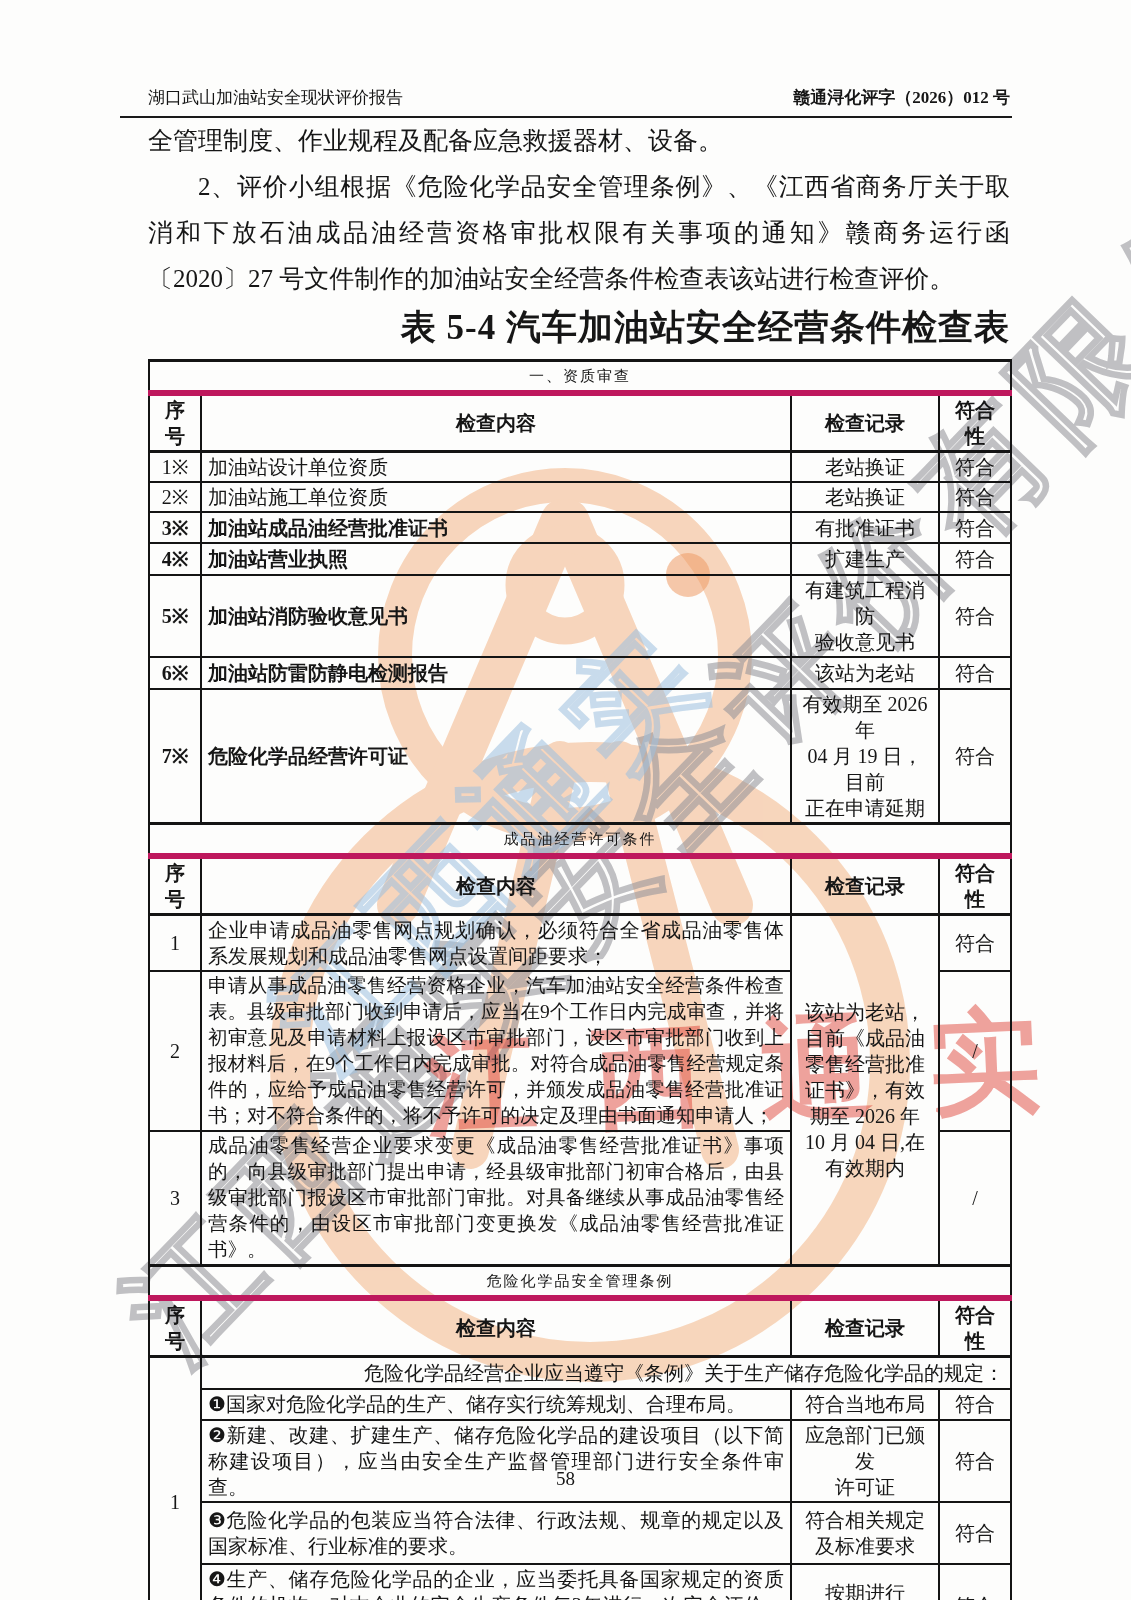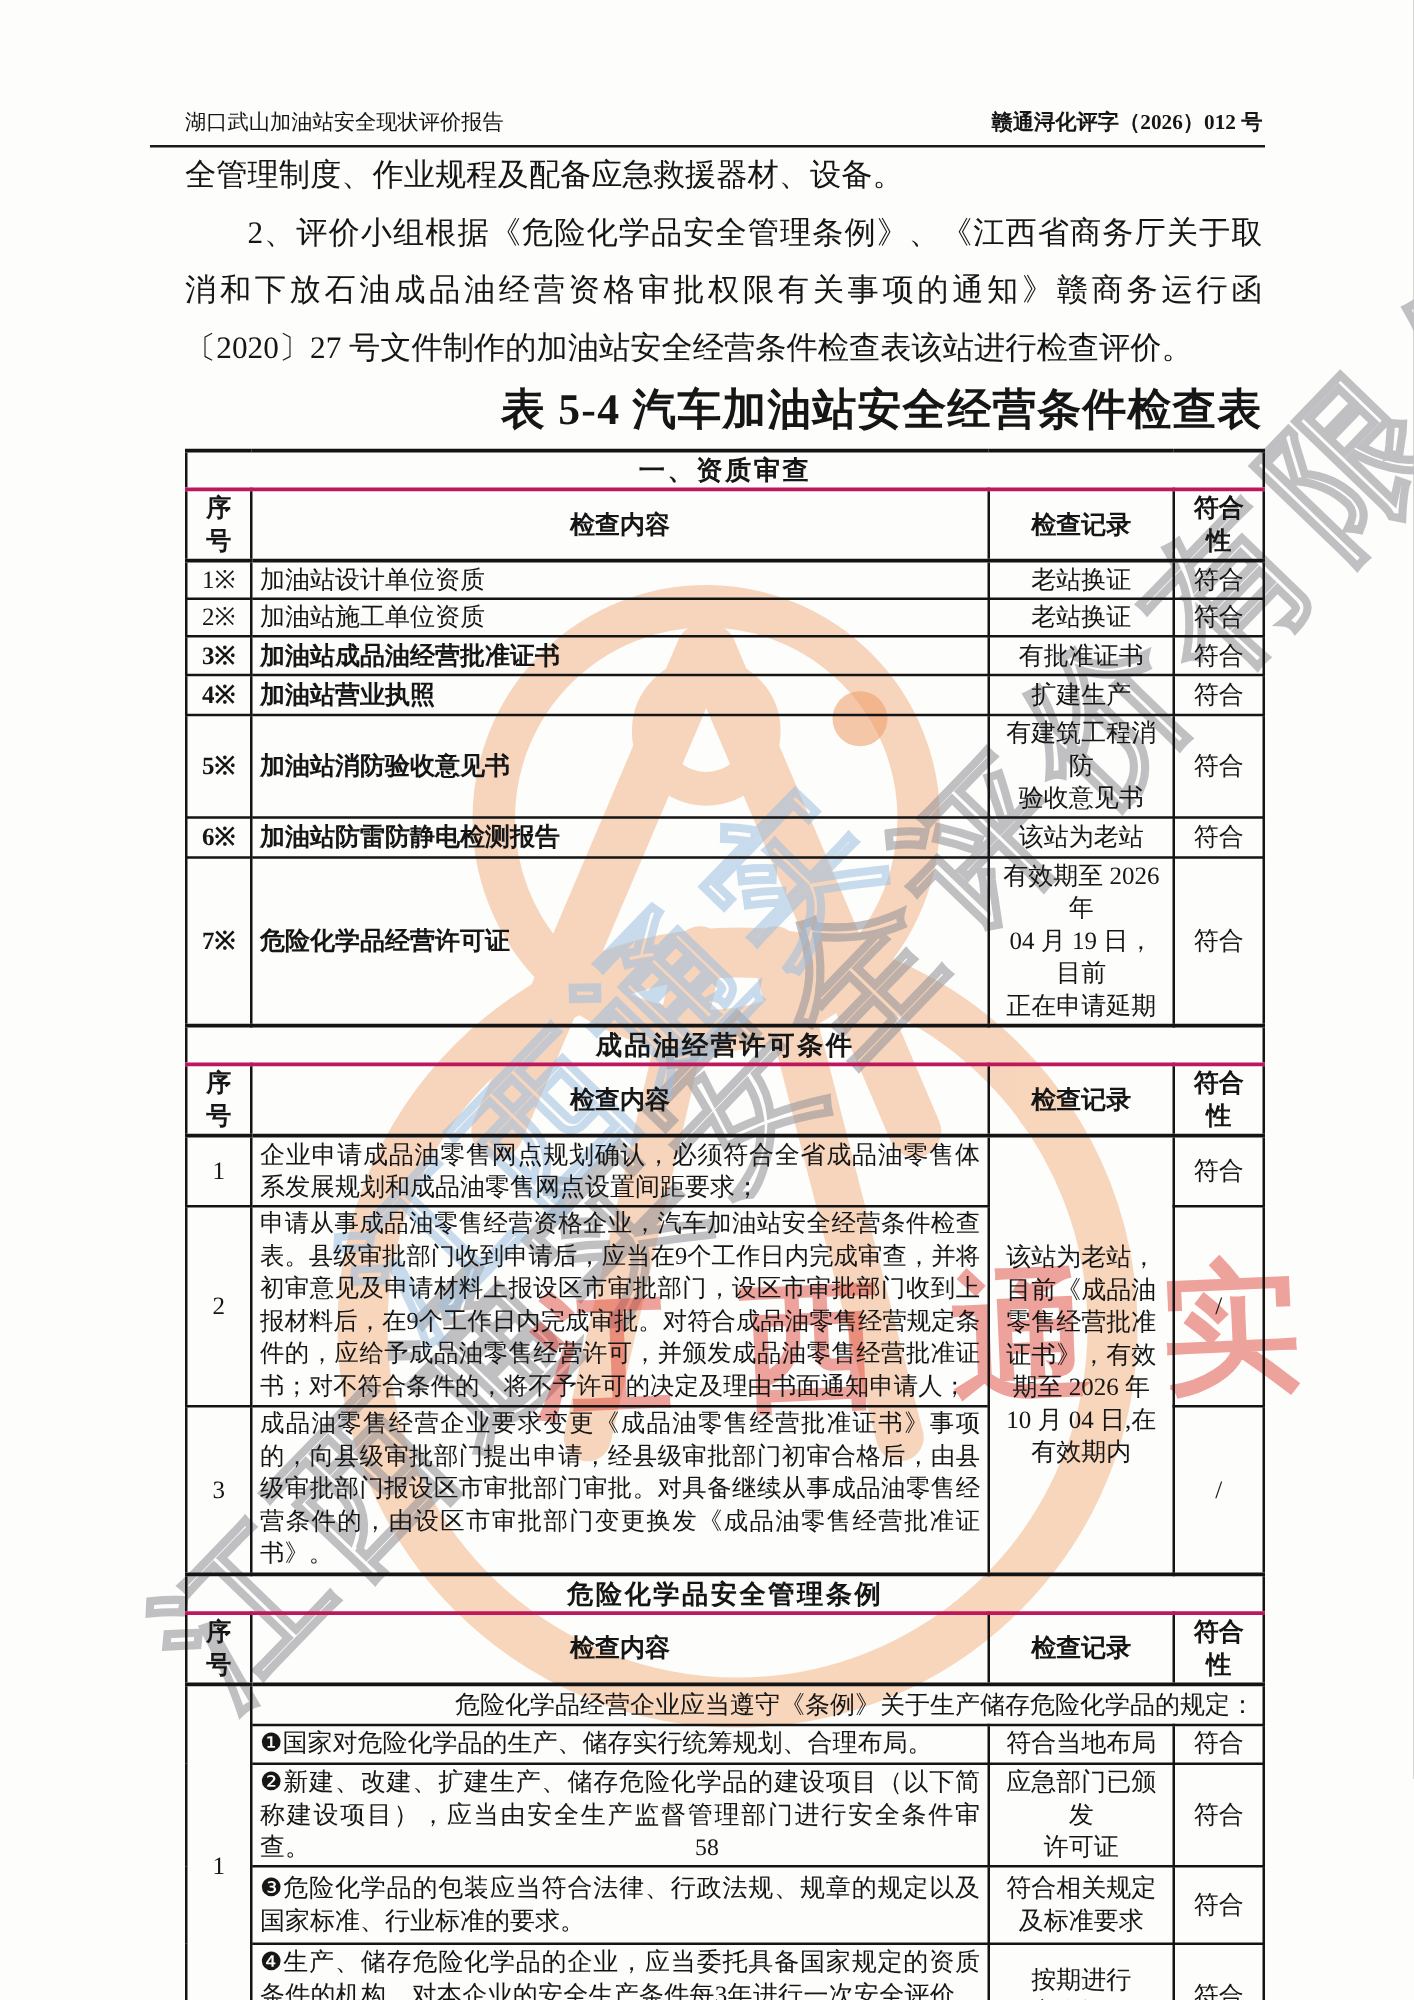--- a/index.html
+++ b/index.html
@@ -40,22 +40,22 @@
   .p2{text-indent:2em;}
   .table-title{margin:2px 0 8px;font-size:35px;font-weight:bold;text-align:right;letter-spacing:1px;}
   
   table.check{border-collapse:collapse;width:862px;table-layout:fixed;font-size:20px;background:transparent;}
   table.check td{border:2px solid #141414;padding:1px 6px;vertical-align:middle;line-height:26px;}
   .c-seq{text-align:center;padding:1px 2px;}
   .c-content{text-align:justify;}
   .c-record{text-align:center;padding:1px 3px;white-space:pre-line;line-height:27px;}
   .c-result{text-align:center;padding:1px 2px;}
   tr.section td{
-    font-weight:bold;text-align:center;font-size:21px;letter-spacing:2px;
-    border-top:3px solid #141414;border-bottom:3px solid #be185d;
+    font-weight:normal;text-align:center;font-size:15px;letter-spacing:2px;
+    border-top:3px solid #141414;border-bottom:6px solid #be185d;
   }
   tr.cols td{font-weight:bold;text-align:center;border-bottom:3px solid #141414;}
   tr.bold .c-seq, tr.bold .c-content{font-weight:bold;}
   td.c-intro{text-align:right;}
   .clip3{max-height:80px;overflow:hidden;}
   .longcell{font-size:19.5px;line-height:28px;}
   
   .page-num{position:absolute;left:0;right:0;top:1468px;text-align:center;font-size:19px;z-index:1;}
 </style>
 </head>

